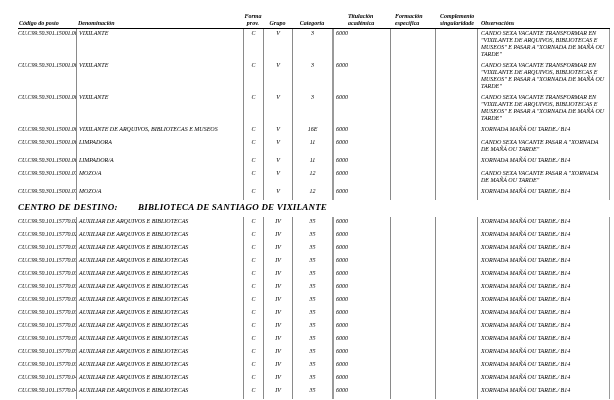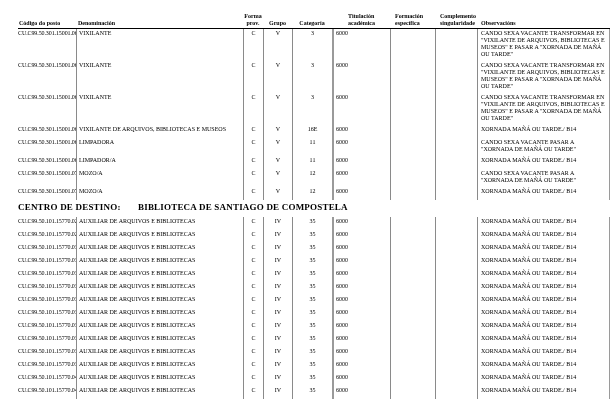--- a/index.html
+++ b/index.html
@@ -1,20 +1,21 @@
 <!DOCTYPE html>
 <html><head>
 <meta charset="utf-8">
 <style>
   html,body{margin:0;padding:0;background:#fff;}
   body{width:614px;height:400px;overflow:hidden;}
   .page{
     position:relative;width:614px;height:400px;box-sizing:border-box;
     padding:8px 0 0 18px;background:#fff;color:#000;
     font-family:"Liberation Serif", serif;
+    font-style:italic;
   }
   .grid{display:grid;grid-template-columns:58px 167px 20px 29px 40px 58px 45px 42px 133px;width:592px;}
   
   .header{border-bottom:1.5px solid #000;min-height:20px;}
   .header .hc{
     font-weight:bold;font-size:6px;line-height:6.5px;white-space:pre-line;
     display:flex;align-items:flex-end;padding:0 1px 2px 1px;box-sizing:border-box;
   }
   .hc.cen{justify-content:center;text-align:center;}
   .hc.h-tit{padding-left:16px;}
@@ -159,21 +160,21 @@
       <div></div>
       <div></div>
       <div class="cell-obs">XORNADA MAÑÁ OU TARDE./ B14</div>
     </div>
   </div>
   </div>
 
   <div>
     <div class="centro">
       <span class="lbl">CENTRO DE DESTINO:</span>
-      <span class="val">BIBLIOTECA DE SANTIAGO DE COMPOSTELA</span>
+      <span class="val">BIBLIOTECA DE SANTIAGO DE VIXILANTE</span>
     </div>
     <div>
     <div class="grid row">
       <div class="cell-code">CU.C99.50.101.15770.028</div>
       <div class="cell-den">AUXILIAR DE ARQUIVOS E BIBLIOTECAS</div>
       <div class="cen">C</div>
       <div class="cen">IV</div>
       <div class="cen">35</div>
       <div class="cell-tit">6000</div>
       <div></div>

